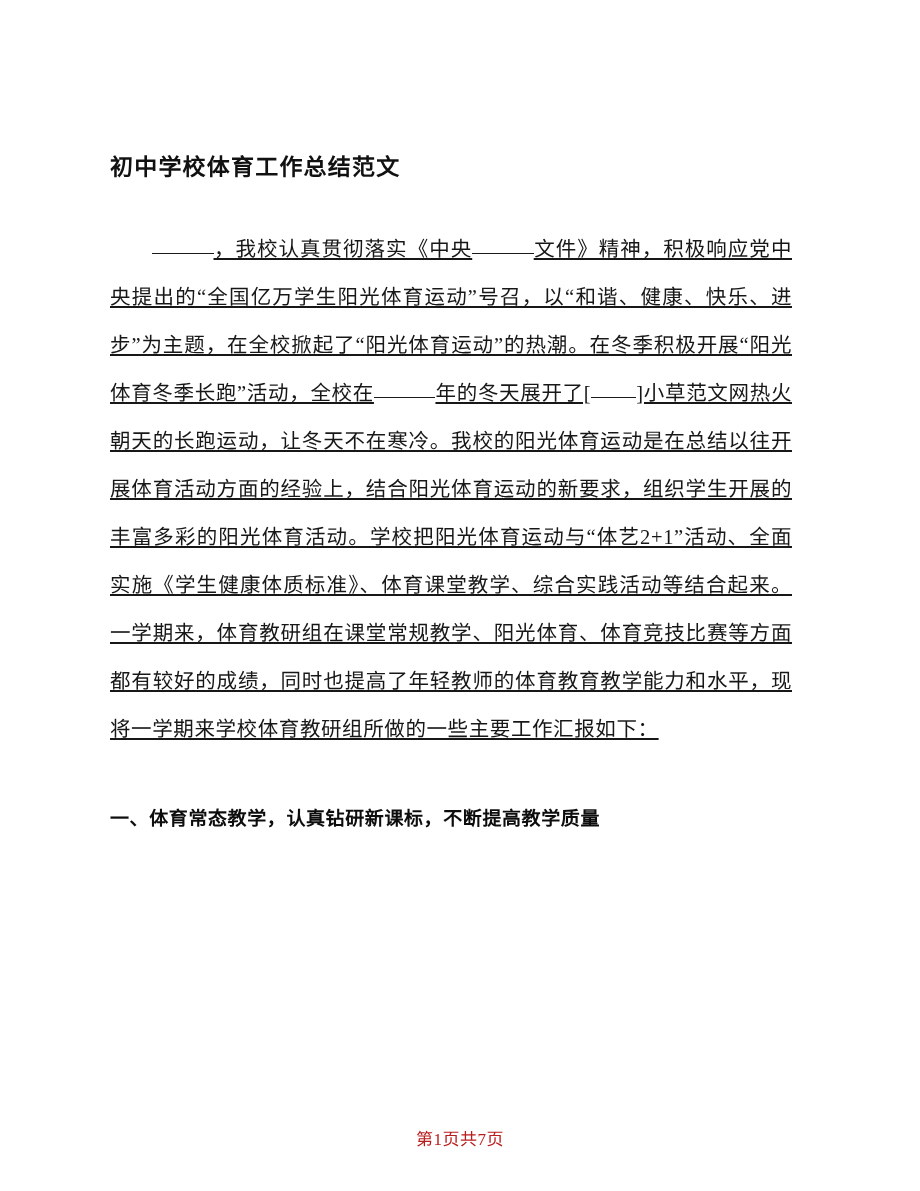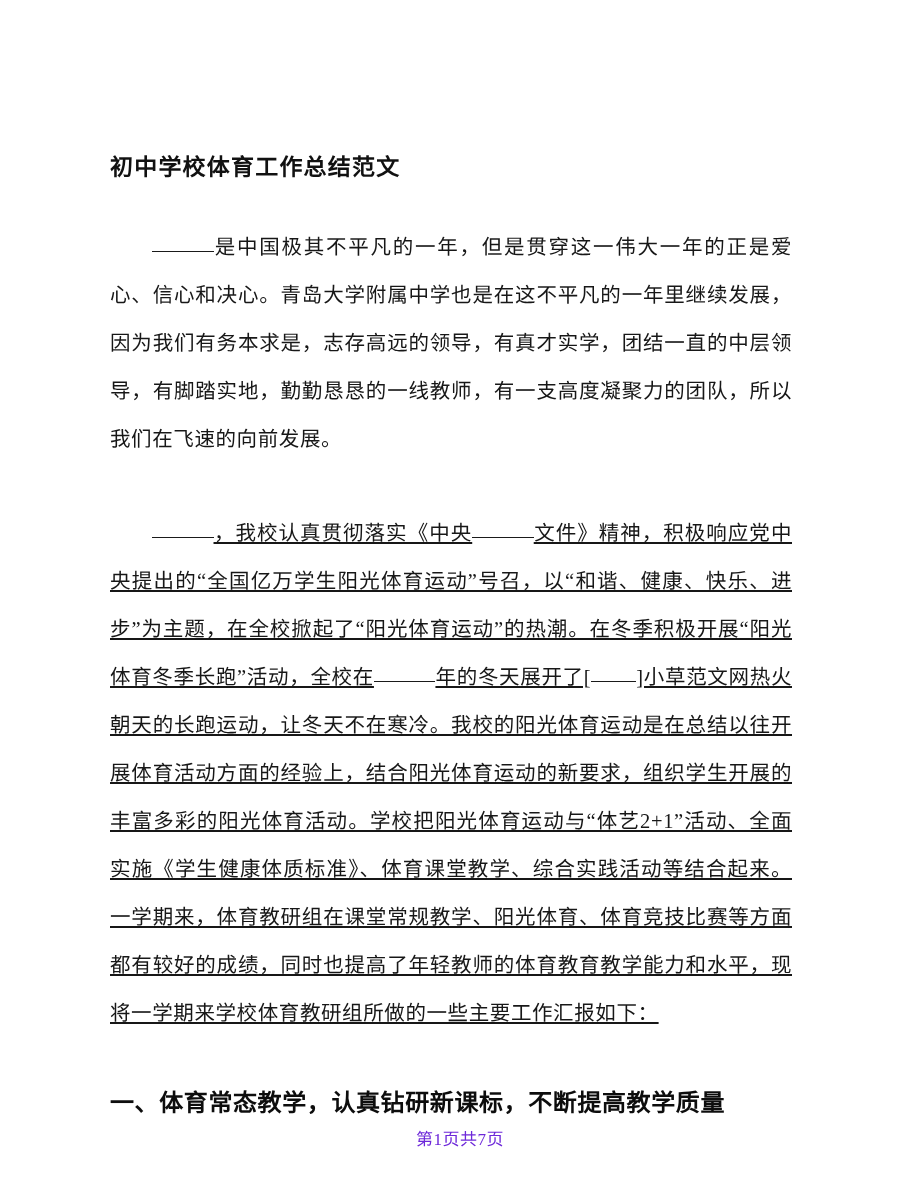--- a/index.html
+++ b/index.html
@@ -42,21 +42,21 @@
     margin: 0;
     text-align: justify;
     text-justify: inter-ideograph;
     letter-spacing: 0.6px;
     color: #171717;
     word-break: break-all;
   }
   .para-1 { margin-top: 44px; }
   .para-2 { margin-top: 46px; text-decoration: underline; }
   .heading-2 {
-    font-size: 24px;
+    font-size: 19px;
     line-height: 48px;
     font-weight: 700;
     margin: 0;
     margin-top: 42px;
     letter-spacing: 0.6px;
     color: #0d0d0d;
   }
   .indent { display: inline-block; width: 2.05em; }
   .blank {
     display: inline-block;
@@ -66,33 +66,32 @@
   .blank-4 { width: 3.0em; }
   .blank-3 { width: 2.2em; }
   .page-footer {
     position: absolute;
     left: 0;
     right: 0;
     top: 1112px;
     text-align: center;
     font-size: 17px;
     letter-spacing: 0.5px;
-    color: #6d28d9;
+    color: #b91c1c;
   }
 </style>
 </head>
 <body>
 
 <div class="page">
 
   <div class="doc-body">
 
     <h1 class="doc-title">初中学校体育工作总结范文</h1>
 
-    <p class="para para-1"><span class="indent"></span><span class="blank blank-4"></span><span>是中国极其不平凡的一年，但是贯穿这一伟大一年的正是爱心、信心和决心。青岛大学附属中学也是在这不平凡的一年里继续发展，因为我们有务本求是，志存高远的领导，有真才实学，团结一直的中层领导，有脚踏实地，勤勤恳恳的一线教师，有一支高度凝聚力的团队，所以我们在飞速的向前发展。</span></p>
 
     <p class="para para-2"><span class="indent"></span><span class="blank blank-4"></span><span>，我校认真贯彻落实《中央</span><span class="blank blank-4"></span><span>文件》精神，积极响应党中央提出的“全国亿万学生阳光体育运动”号召，以“和谐、健康、快乐、进步”为主题，在全校掀起了“阳光体育运动”的热潮。在冬季积极开展“阳光体育冬季长跑”活动，全校在</span><span class="blank blank-4"></span><span>年的冬天展开了[</span><span class="blank blank-3"></span><span>]小草范文网热火朝天的长跑运动，让冬天不在寒冷。我校的阳光体育运动是在总结以往开展体育活动方面的经验上，结合阳光体育运动的新要求，组织学生开展的丰富多彩的阳光体育活动。学校把阳光体育运动与“体艺2+1”活动、全面实施《学生健康体质标准》、体育课堂教学、综合实践活动等结合起来。一学期来，体育教研组在课堂常规教学、阳光体育、体育竞技比赛等方面都有较好的成绩，同时也提高了年轻教师的体育教育教学能力和水平，现将一学期来学校体育教研组所做的一些主要工作汇报如下：</span></p>
 
     <p class="heading-2">一、体育常态教学，认真钻研新课标，不断提高教学质量</p>
 
   </div>
 
   <div class="page-footer">第1页共7页</div>
 
 </div>

